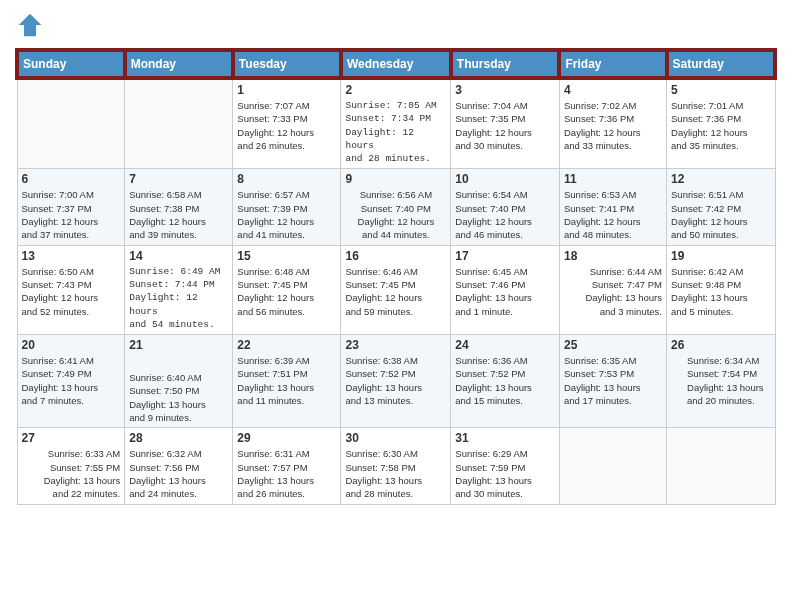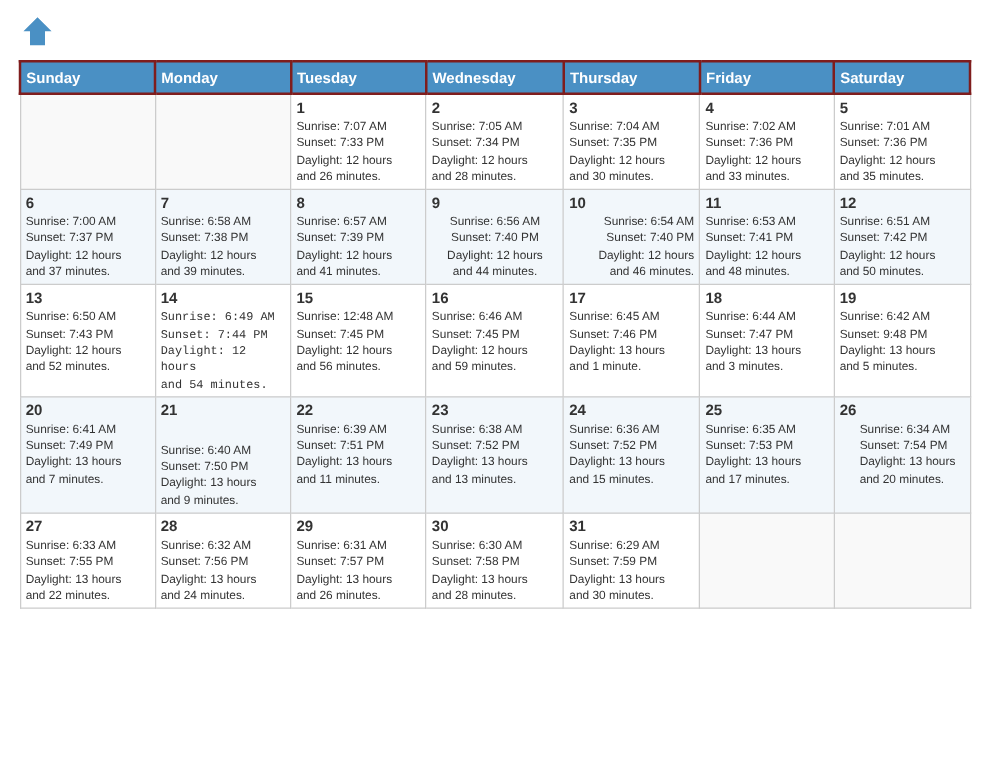--- a/index.html
+++ b/index.html
@@ -62,21 +62,21 @@
       width: 100%;
       border-collapse: collapse;
     }
     .calendar th {
       background-color: #4a90c4;
       color: #fff;
       font-size: 12px;
       font-weight: bold;
       padding: 5px 4px;
       text-align: left;
-      border: 2px solid #7f1d1d;
+      border: 4px solid #7f1d1d;
     }
     .calendar td {
       border: 1px solid #ccc;
       vertical-align: top;
       padding: 3px 4px;
       font-size: 10px;
       color: #333;
       width: 113px;
       min-height: 80px;
       background: #fff;
@@ -140,21 +140,21 @@
           <td class="empty"></td>
           <td>
             <span class="day-number">1</span>
             <div class="day-info" style="white-space: pre-line;">Sunrise: 7:07 AM
 Sunset: 7:33 PM
 Daylight: 12 hours
 and 26 minutes.</div>
           </td>
           <td>
             <span class="day-number">2</span>
-            <div class="day-info" style="white-space: pre-line;">Sunrise: 7:05 AM
+            <div class="day-info" style="white-space: pre-line; font-family: Liberation Mono, monospace;">Sunrise: 7:05 AM
 Sunset: 7:34 PM
 Daylight: 12 hours
 and 28 minutes.</div>
           </td>
           <td>
             <span class="day-number">3</span>
             <div class="day-info" style="white-space: pre-line;">Sunrise: 7:04 AM
 Sunset: 7:35 PM
 Daylight: 12 hours
 and 30 minutes.</div>
@@ -198,21 +198,21 @@
           </td>
           <td>
             <span class="day-number">9</span>
             <div class="day-info" style="white-space: pre-line; text-align: center;">Sunrise: 6:56 AM
 Sunset: 7:40 PM
 Daylight: 12 hours
 and 44 minutes.</div>
           </td>
           <td>
             <span class="day-number">10</span>
-            <div class="day-info" style="white-space: pre-line; text-align: right;">Sunrise: 6:54 AM
+            <div class="day-info" style="white-space: pre-line;">Sunrise: 6:54 AM
 Sunset: 7:40 PM
 Daylight: 12 hours
 and 46 minutes.</div>
           </td>
           <td>
             <span class="day-number">11</span>
             <div class="day-info" style="white-space: pre-line;">Sunrise: 6:53 AM
 Sunset: 7:41 PM
 Daylight: 12 hours
 and 48 minutes.</div>
@@ -235,42 +235,42 @@
           </td>
           <td>
             <span class="day-number">14</span>
             <div class="day-info" style="white-space: pre-line; font-family: Liberation Mono, monospace;">Sunrise: 6:49 AM
 Sunset: 7:44 PM
 Daylight: 12 hours
 and 54 minutes.</div>
           </td>
           <td>
             <span class="day-number">15</span>
-            <div class="day-info" style="white-space: pre-line;">Sunrise: 12:48 AM
+            <div class="day-info" style="white-space: pre-line;">Sunrise: 6:48 AM
 Sunset: 7:45 PM
 Daylight: 12 hours
 and 56 minutes.</div>
           </td>
           <td>
             <span class="day-number">16</span>
             <div class="day-info" style="white-space: pre-line;">Sunrise: 6:46 AM
 Sunset: 7:45 PM
 Daylight: 12 hours
 and 59 minutes.</div>
           </td>
           <td>
             <span class="day-number">17</span>
             <div class="day-info" style="white-space: pre-line;">Sunrise: 6:45 AM
 Sunset: 7:46 PM
 Daylight: 13 hours
 and 1 minute.</div>
           </td>
           <td>
             <span class="day-number">18</span>
-            <div class="day-info" style="white-space: pre-line;">Sunrise: 6:44 AM
+            <div class="day-info" style="white-space: pre-line; text-align: right;">Sunrise: 6:44 AM
 Sunset: 7:47 PM
 Daylight: 13 hours
 and 3 minutes.</div>
           </td>
           <td>
             <span class="day-number">19</span>
             <div class="day-info" style="white-space: pre-line;">Sunrise: 6:42 AM
 Sunset: 9:48 PM
 Daylight: 13 hours
 and 5 minutes.</div>
@@ -323,21 +323,21 @@
             <span class="day-number">26</span>
             <div class="day-info" style="white-space: pre-line; margin-left: 16px;">Sunrise: 6:34 AM
 Sunset: 7:54 PM
 Daylight: 13 hours
 and 20 minutes.</div>
           </td>
         </tr>
         <tr>
           <td>
             <span class="day-number">27</span>
-            <div class="day-info" style="white-space: pre-line;">Sunrise: 6:33 AM
+            <div class="day-info" style="white-space: pre-line; text-align: right;">Sunrise: 6:33 AM
 Sunset: 7:55 PM
 Daylight: 13 hours
 and 22 minutes.</div>
           </td>
           <td>
             <span class="day-number">28</span>
             <div class="day-info" style="white-space: pre-line;">Sunrise: 6:32 AM
 Sunset: 7:56 PM
 Daylight: 13 hours
 and 24 minutes.</div>

